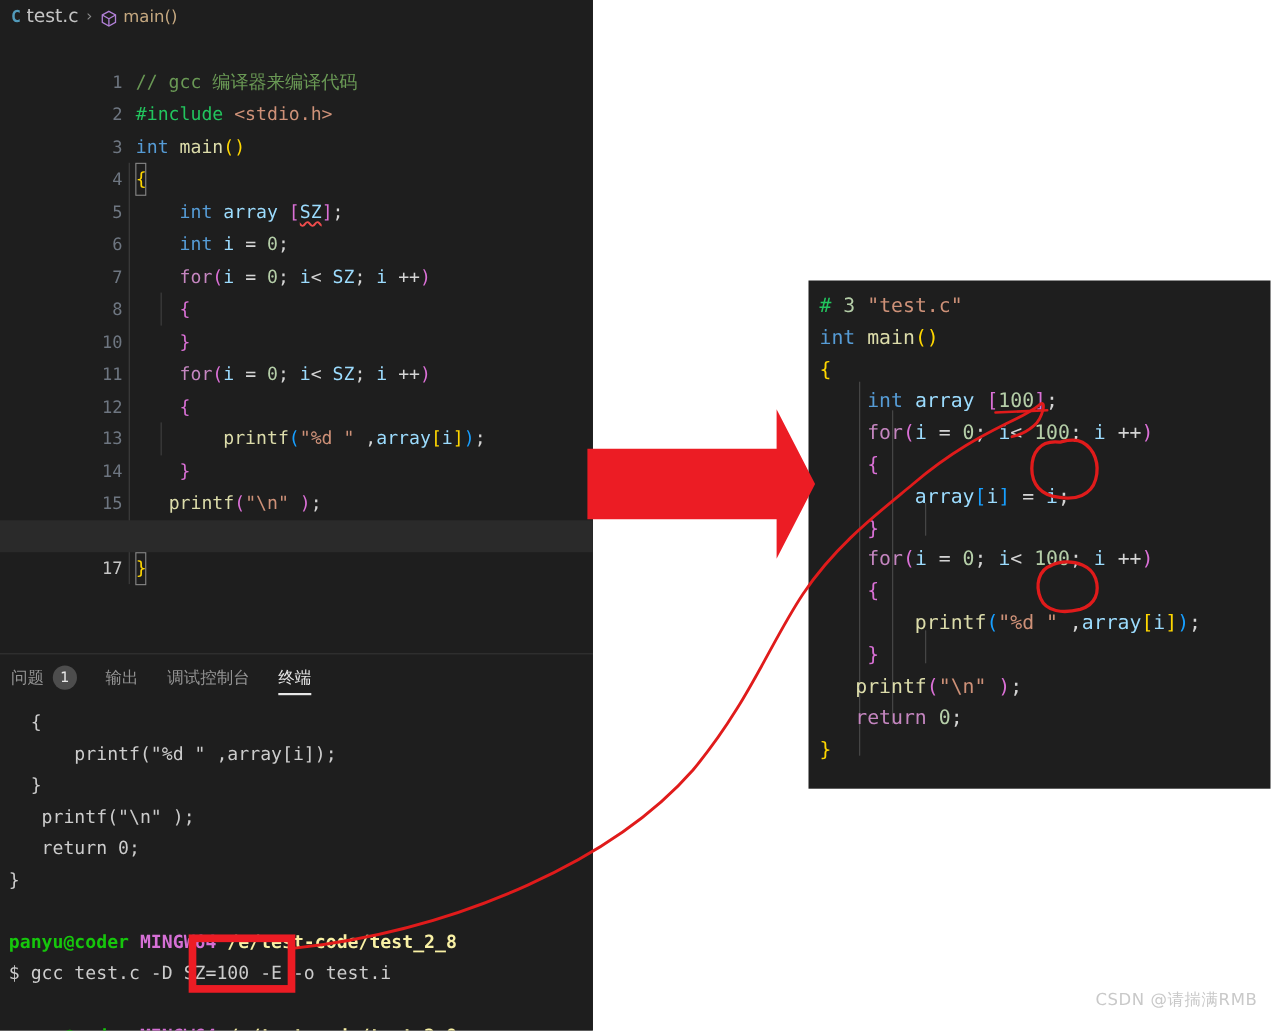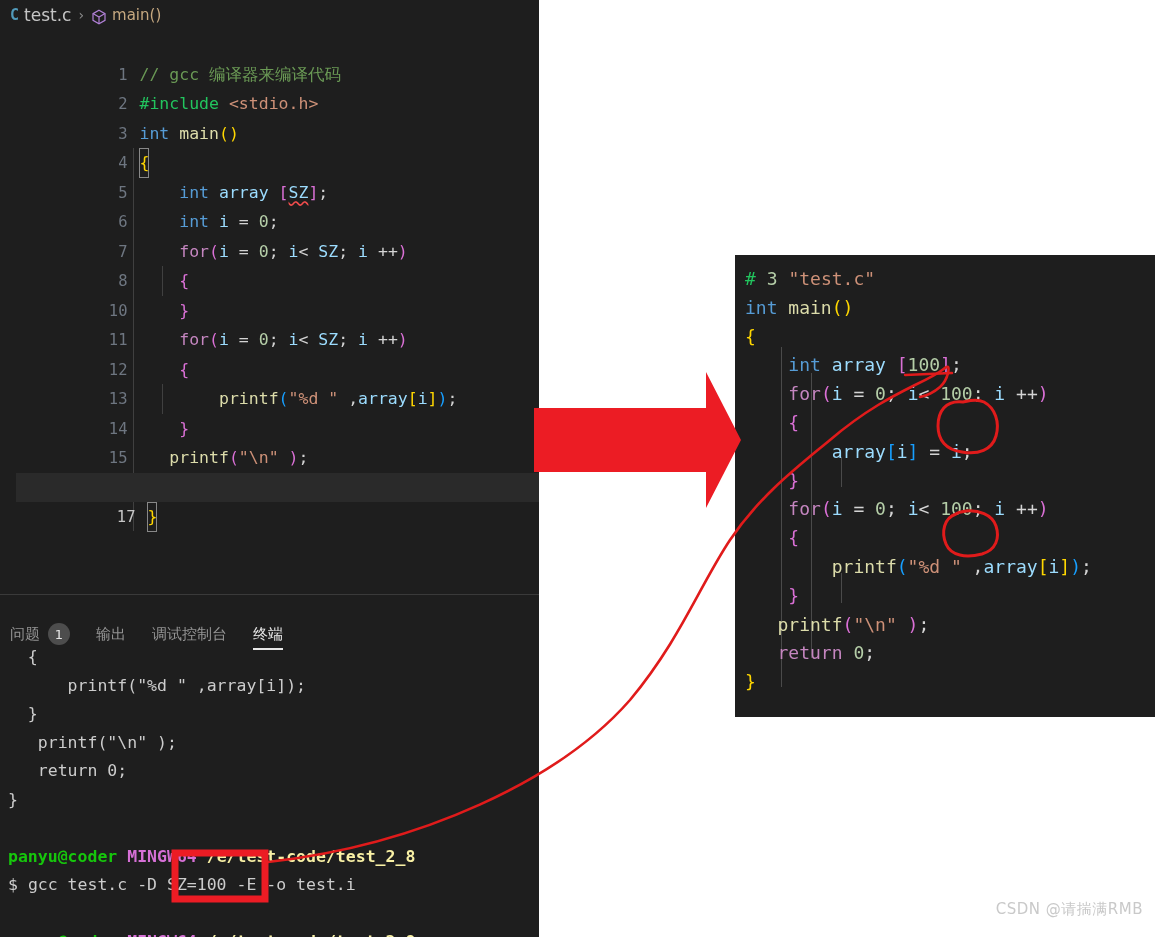--- a/index.html
+++ b/index.html
@@ -27,21 +27,21 @@
     font-size:15px;color:#a9a9a9;
     gap:5px;
   }
   .bc-c{color:#519aba;font-weight:bold;font-size:15px;font-family:"DejaVu Sans Mono",monospace;}
   .bc-file{color:#c5c5c5;font-size:17px;}
   .bc-sep{color:#8a8a8a;font-size:14px;margin:0 2px;}
   .bc-cube{display:inline-block;width:16px;height:16px;position:relative;top:2px;}
   .bc-fn{color:#c5a880;font-size:15px;}
 
   .editor{
-    position:absolute;left:16px;top:30px;width:539px;height:565px;
+    position:absolute;left:0;top:30px;width:539px;height:565px;
     background:#1e1e1e;
     font-family:"DejaVu Sans Mono", monospace;
     font-size:16.5px;
     overflow:hidden;
   }
   .cl{height:29.5px;line-height:29.5px;white-space:pre;position:relative;}
   .gut{
     display:inline-block;width:44px;text-align:right;
     color:#6e7681;font-size:15.5px;
     padding-right:12px;box-sizing:border-box;
@@ -78,21 +78,21 @@
   }
 
   
   .panel-divider{
     position:absolute;left:0;top:594px;width:539px;height:1px;background:#3a3a3a;
   }
   .panel{
     position:absolute;left:0;top:595px;width:539px;height:342px;background:#1e1e1e;
   }
   .panel-tabs{
-    position:absolute;left:0;top:18px;height:42px;width:539px;
+    position:absolute;left:0;top:0;height:42px;width:539px;
     display:flex;align-items:center;gap:26px;padding-left:10px;box-sizing:border-box;
     font-family:"DejaVu Sans", sans-serif;font-size:15px;
   }
   .ptab{color:#949494;display:flex;align-items:center;gap:8px;position:relative;height:42px;}
   .ptab.active{color:#e7e7e7;}
   .ptab.active .ptab-underline{
     position:absolute;left:0;right:0;bottom:5px;height:2px;background:#e7e7e7;
   }
   .badge{
     display:inline-flex;align-items:center;justify-content:center;
@@ -201,21 +201,21 @@
       </div>
       <div class="cl">
         <span class="gut">14</span><span class="code">    <span class="pr-p">}</span></span>
       </div>
       <div class="cl">
         <span class="gut">15</span><span class="code">   <span class="fn">printf</span><span class="pr-p">(</span><span class="str">"\n"</span> <span class="pr-p">)</span><span class="op">;</span></span>
       </div>
       <div class="cl">
         <span class="gut">16</span><span class="code">   <span class="kwm">return</span> <span class="num">0</span><span class="op">;</span></span>
       </div>
-      <div class="cl" style="background:#2a2a2a;padding-left:8px;">
+      <div class="cl" style="background:#2a2a2a;">
         <span class="gut cur">17</span><span class="code"><span class="pr-y brace-box">}</span></span>
       </div>
     </div>
 
     <div class="panel-divider"></div>
 
     <div class="panel">
       <div class="panel-tabs">
         <div class="ptab">
           <span>问题</span>

